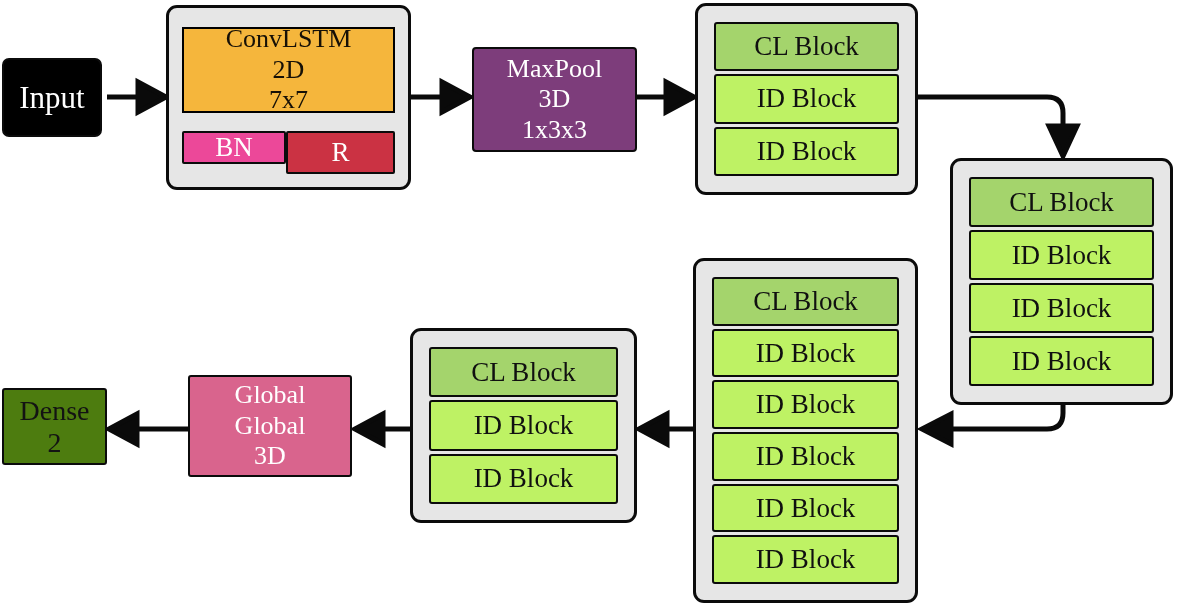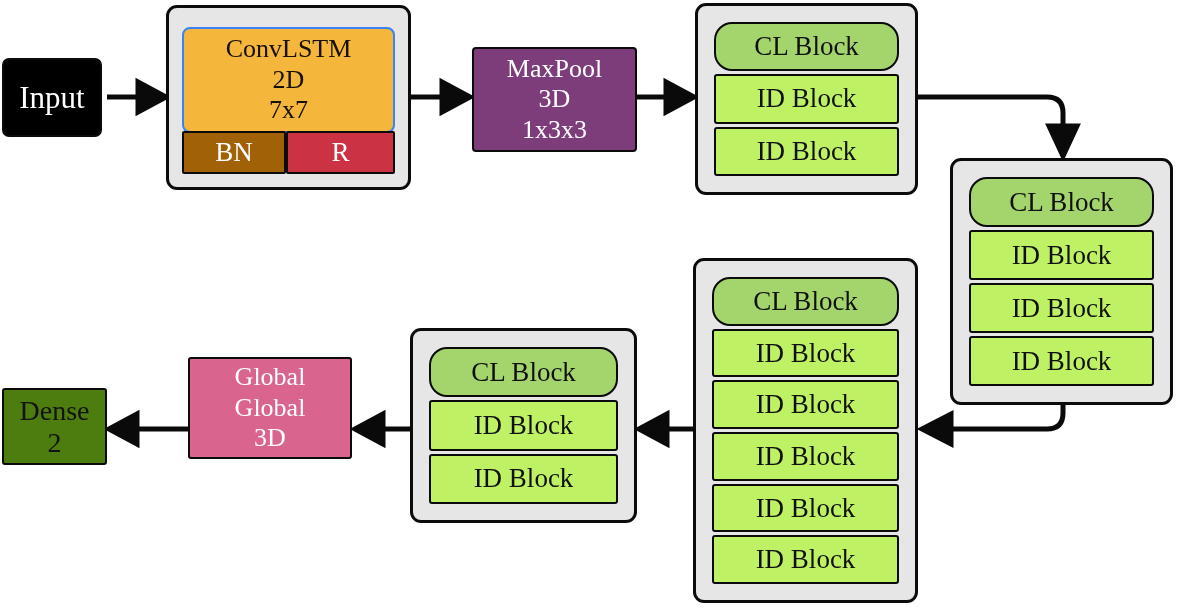--- a/index.html
+++ b/index.html
@@ -8,41 +8,41 @@
     font-family:"Liberation Serif","DejaVu Serif",serif;
   }
   .canvas *{box-sizing:border-box;}
   svg.wires{position:absolute;left:0;top:0;z-index:1;}
   .node{position:absolute;z-index:2;display:flex;align-items:center;justify-content:center;
         text-align:center;border:2px solid #0b0b0b;}
   .node-input{left:2px;top:58px;width:100px;height:79px;background:#000000;border-radius:7px;
         color:#ffffff;font-size:31px;}
   .group{position:absolute;z-index:2;background:#e6e6e6;border:3px solid #0b0b0b;border-radius:11px;}
   .group-convlstm{left:166px;top:5px;width:245px;height:185px;}
-  .conv-main{position:absolute;left:13px;top:19px;width:213px;height:106px;background:#f5b63c;
-        border:2px solid #3b82f6;border-radius:8px;display:flex;flex-direction:column;
+  .conv-main{position:absolute;left:13px;top:19px;width:213px;height:86px;background:#f5b63c;
+        border:2px solid #000000;border-radius:0;display:flex;flex-direction:column;
         align-items:center;justify-content:center;color:#161006;font-size:26px;line-height:1.17;}
-  .conv-bn{position:absolute;left:13px;top:123px;width:104px;height:43px;background:#a16207;
+  .conv-bn{position:absolute;left:13px;top:123px;width:104px;height:33px;background:#ec4899;
         border:2px solid #0b0b0b;border-radius:2px;display:flex;align-items:center;justify-content:center;
         color:#ffffff;font-size:27px;}
   .conv-r{position:absolute;left:117px;top:123px;width:109px;height:43px;background:#cb3243;
         border:2px solid #0b0b0b;border-radius:2px;display:flex;align-items:center;justify-content:center;
         color:#ffffff;font-size:27px;}
   .node-maxpool{left:472px;top:47px;width:165px;height:105px;background:#7d3d7b;border-radius:4px;
         color:#ffffff;font-size:26px;line-height:1.17;flex-direction:column;}
   .stage{display:flex;flex-direction:column;gap:3px;padding:16px;}
   .stage-1{left:695px;top:3px;width:223px;height:192px;}
   .stage-2{left:950px;top:158px;width:223px;height:247px;}
   .stage-3{left:693px;top:258px;width:225px;height:345px;}
   .stage-4{left:410px;top:328px;width:227px;height:195px;}
   .block{flex:1;display:flex;align-items:center;justify-content:center;border:2px solid #0b0b0b;
         border-radius:3px;font-size:27px;color:#101010;}
-  .block.cl{background:#a4d46c;border-radius:18px;}
+  .block.cl{background:#a4d46c;}
   .block.id{background:#bef264;}
-  .node-avgpool{left:188px;top:357px;width:164px;height:102px;background:#d9648d;border-radius:3px;
+  .node-avgpool{left:188px;top:375px;width:164px;height:102px;background:#d9648d;border-radius:3px;
         color:#ffffff;font-size:26px;line-height:1.17;flex-direction:column;}
   .node-dense{left:2px;top:388px;width:105px;height:77px;background:#4d7c0f;border-radius:3px;
         color:#131313;font-size:28px;line-height:1.14;flex-direction:column;}
 </style>
 </head>
 <body>
 
 <div class="canvas">
 
   <svg class="wires" width="1177" height="608" viewBox="0 0 1177 608">

